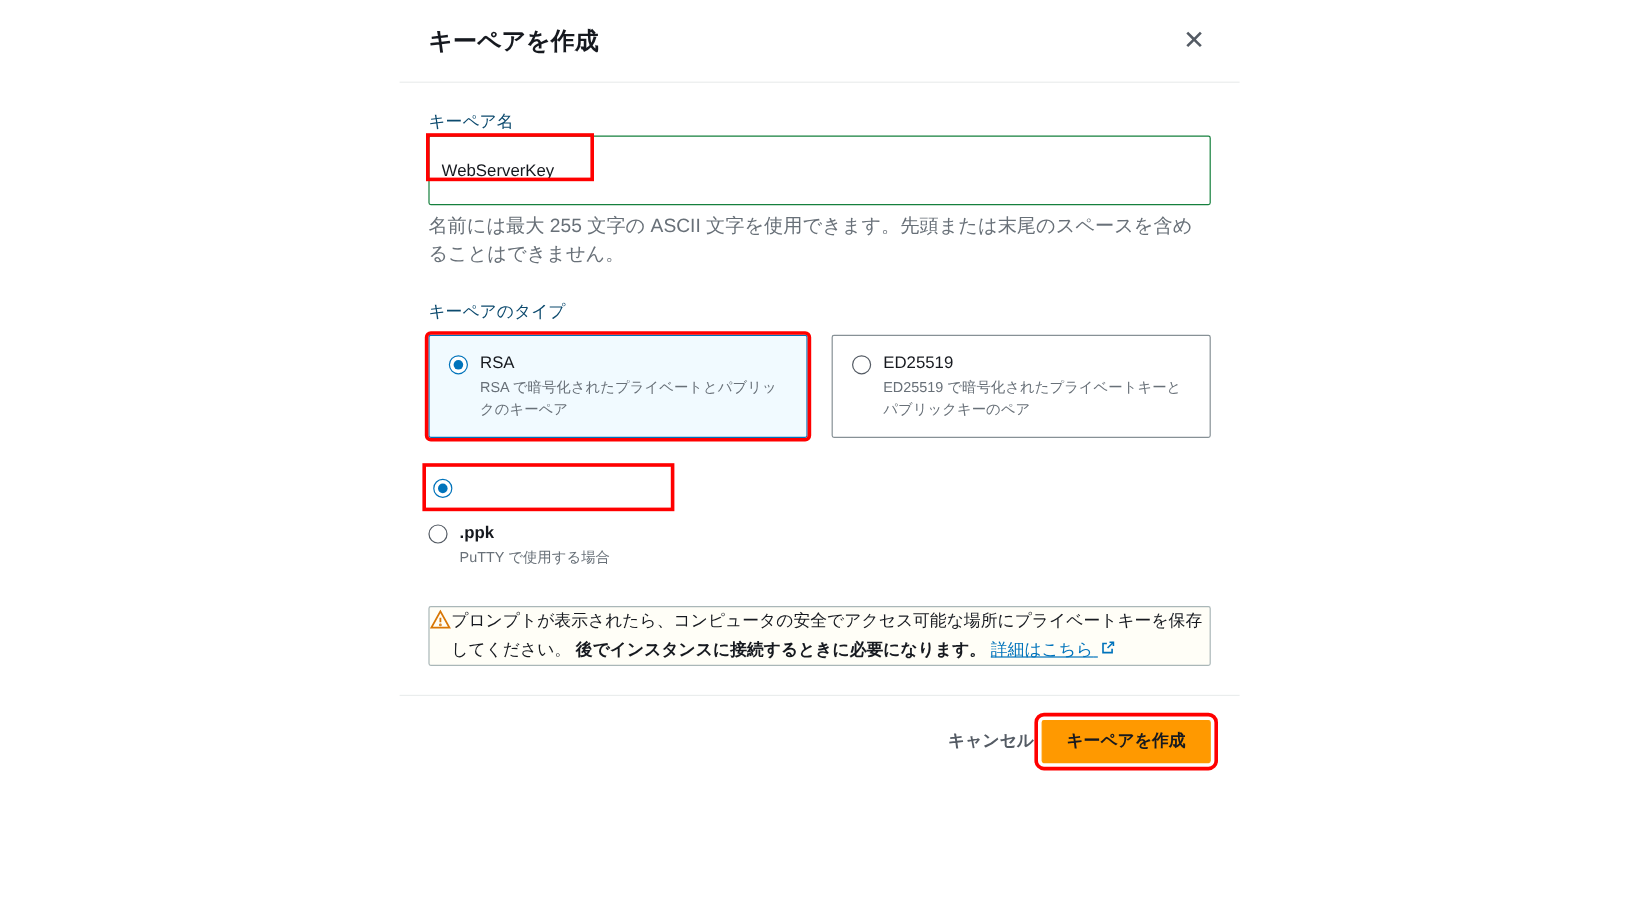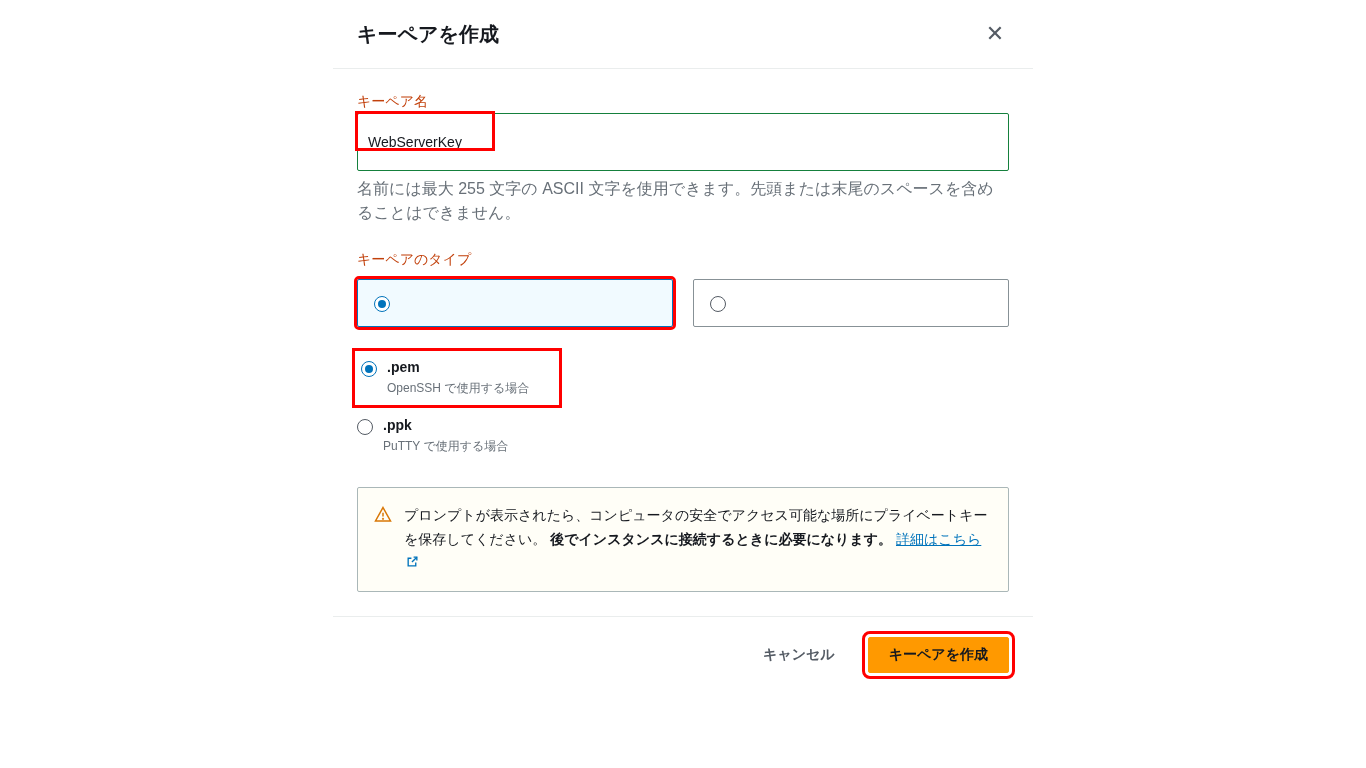--- a/index.html
+++ b/index.html
@@ -43,21 +43,21 @@
       justify-content: center;
     }
     .modal-body {
       padding: 24px;
     }
     .field-group {
       margin-bottom: 26px;
     }
     .field-label {
       font-size: 14px;
-      color: #c2410c;
+      color: #0c4a6e;
       font-weight: 400;
       margin-bottom: 2px;
     }
     .field-description {
       font-size: 12px;
       color: #687078;
       margin-bottom: 8px;
     }
     .text-input {
       width: 100%;
@@ -150,23 +150,21 @@
     .radio-simple.highlighted {
       outline: 3px solid #ff0000;
       outline-offset: 2px;
       width: 200px;
       padding: 6px 4px;
     }
     .alert-box {
       border: 1px solid #aab7b8;
       background: #fffef7;
       border-radius: 2px;
-      padding: 16px;
-      display: flex;
-      gap: 12px;
+      display: flex;
       margin-top: 12px;
     }
     .alert-icon {
       color: #d97706;
       flex-shrink: 0;
       margin-top: 2px;
     }
     .alert-text {
       font-size: 14px;
       color: #16191f;
@@ -181,21 +179,21 @@
       cursor: pointer;
     }
     .ext-icon {
       color: #0073bb;
       margin-left: 2px;
     }
     .modal-footer {
       display: flex;
       justify-content: flex-end;
       align-items: center;
-      gap: 29px;
+      gap: 2px;
       padding: 20px 24px 10px;
       border-top: 1px solid #eaeded;
     }
     .btn-cancel {
       background: none;
       border: none;
       color: #545b64;
       font-size: 14px;
       font-weight: 700;
       cursor: pointer;
@@ -247,34 +245,38 @@
         <div class="name-highlight-box"></div>
       </div>
       <div class="field-hint">名前には最大 255 文字の ASCII 文字を使用できます。先頭または末尾のスペースを含めることはできません。</div>
     </div>
 
     <div class="field-group">
       <div class="field-label" style="margin-bottom:10px;">キーペアのタイプ</div>
       <div class="radio-row">
         <label class="radio-card selected highlighted">
           <span class="radio-circle checked"></span>
+          <span class="radio-content">
+            <span class="radio-title">RSA</span>
+            <div class="radio-desc">RSA で暗号化されたプライベートとパブリックのキーペア</div>
+          </span>
         </label>
         <label class="radio-card">
           <span class="radio-circle"></span>
+          <span class="radio-content">
+            <span class="radio-title">ED25519</span>
+            <div class="radio-desc">ED25519 で暗号化されたプライベートキーとパブリックキーのペア</div>
+          </span>
         </label>
       </div>
     </div>
 
     <div class="field-group">
       <label class="radio-simple highlighted">
         <span class="radio-circle checked"></span>
-        <span class="radio-content">
-          <span class="radio-title">.pem</span>
-          <div class="radio-desc">OpenSSH で使用する場合</div>
-        </span>
       </label>
       <label class="radio-simple" style="margin-top:8px;">
         <span class="radio-circle"></span>
         <span class="radio-content">
           <span class="radio-title">.ppk</span>
           <div class="radio-desc">PuTTY で使用する場合</div>
         </span>
       </label>
     </div>
 

